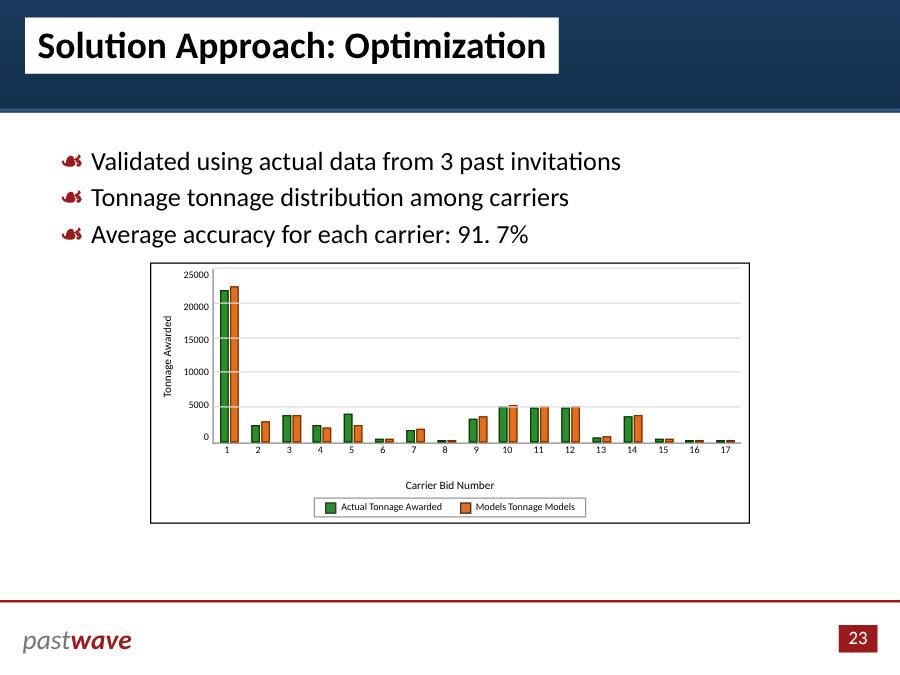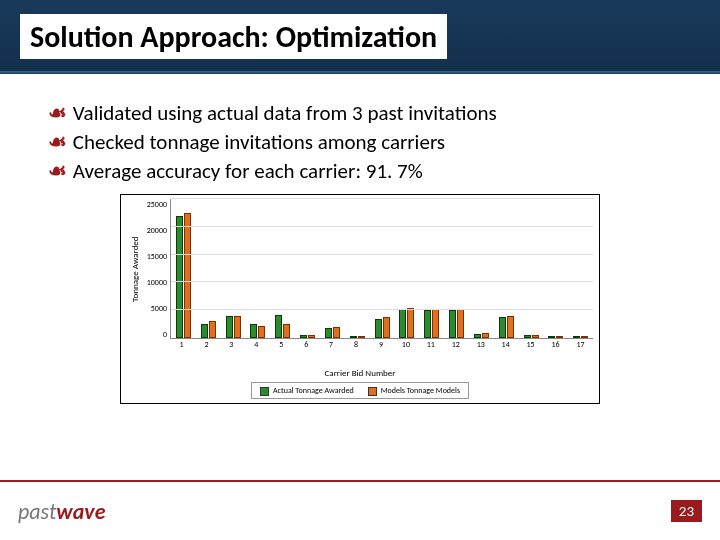--- a/index.html
+++ b/index.html
@@ -7,21 +7,21 @@
     margin: 0;
     width: 720px;
     height: 540px;
     font-family: Calibri, Arial, sans-serif;
     background: #fff;
     position: relative;
     overflow: hidden;
   }
   .title-band {
     background: linear-gradient(#1a3a5c, #12304c);
-    height: 74px;
+    height: 90px;
     width: 100%;
     position: relative;
   }
   .title-band::after {
     content:"";
     display:block;
     position:absolute;
     left:0; right:0; bottom:0; height:3px;
     background: linear-gradient(#3a6b99, #1a3a5c);
   }
@@ -109,21 +109,21 @@
 </style>
 </head>
 <body>
 
 <div class="title-band">
   <div class="slide-title">Solution Approach:  Optimization</div>
 </div>
 
 <div class="bullets">
   <div class="bullet"><span class="bullet-icon">☙</span><span>Validated using actual data from 3 past invitations</span></div>
-  <div class="bullet"><span class="bullet-icon">☙</span><span>Checked tonnage invitations among carriers</span></div>
+  <div class="bullet"><span class="bullet-icon">☙</span><span>Tonnage tonnage distribution among carriers</span></div>
   <div class="bullet"><span class="bullet-icon">☙</span><span>Average accuracy for each carrier: 91. 7%</span></div>
 </div>
 
 <div class="chart-wrap">
   <div class="plot-row">
     <div class="ylab">Tonnage Awarded</div>
     <div class="yticks" id="yticks">
         <div>25000</div>
         <div>20000</div>
         <div>15000</div>

